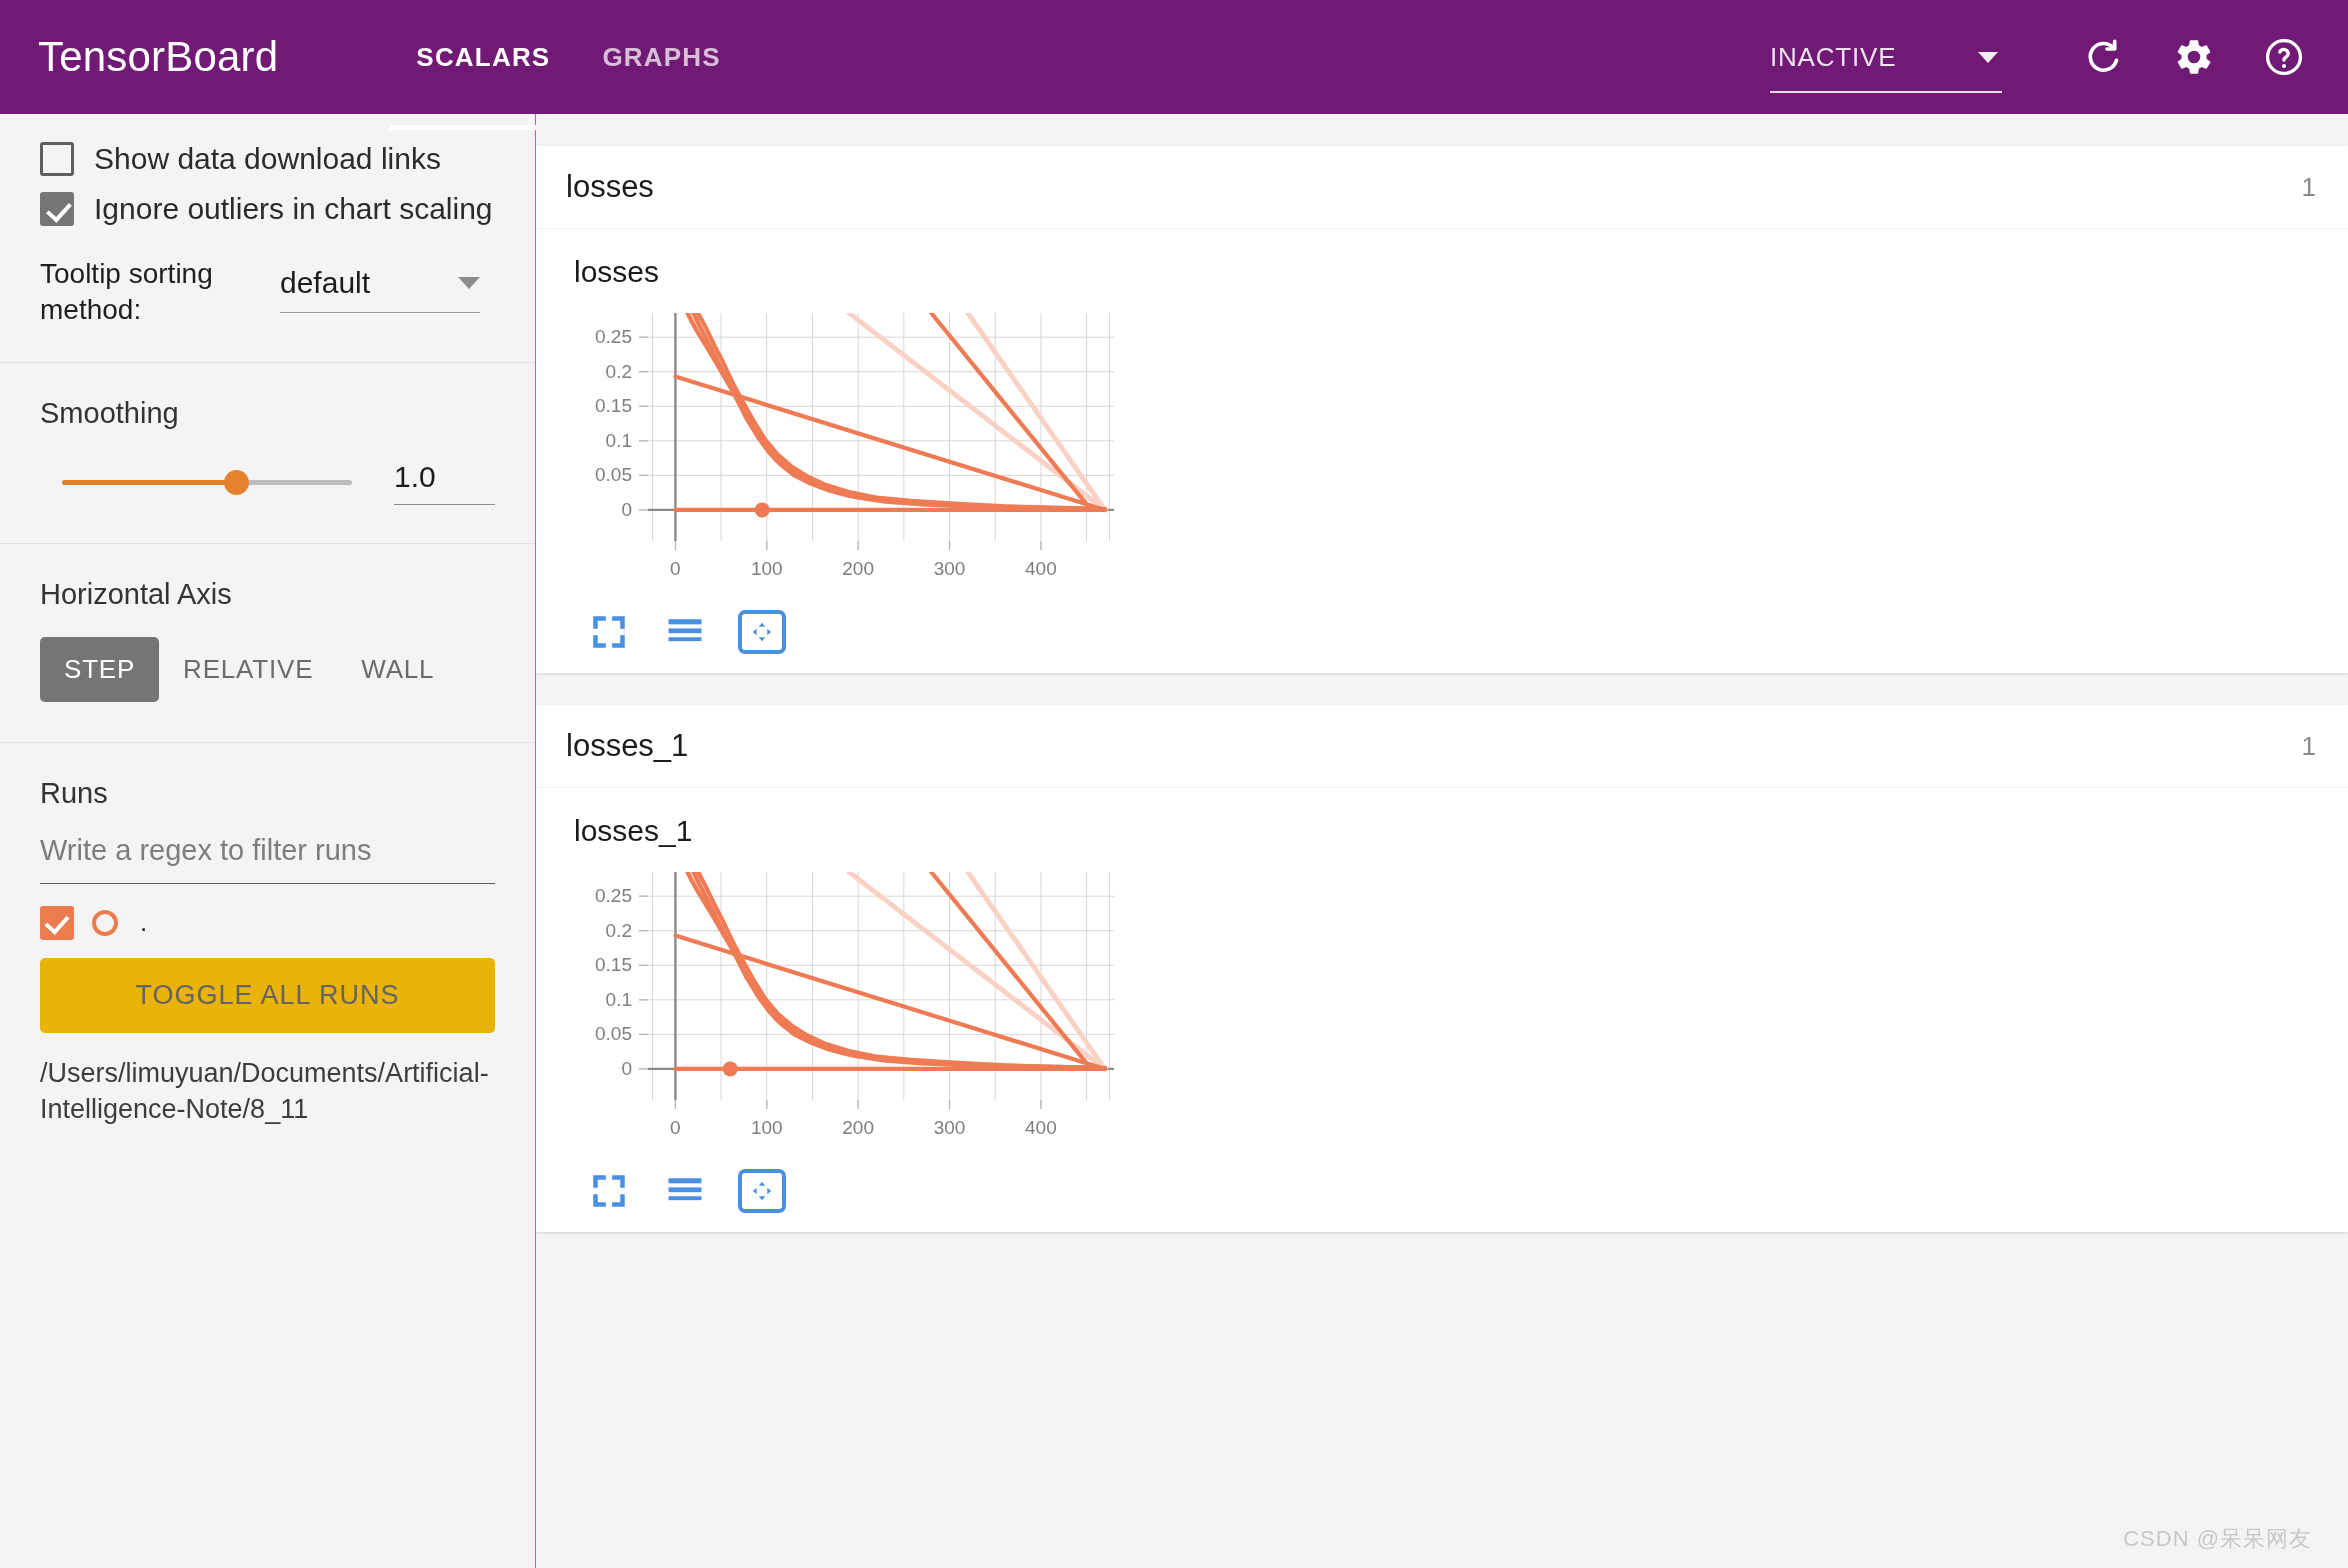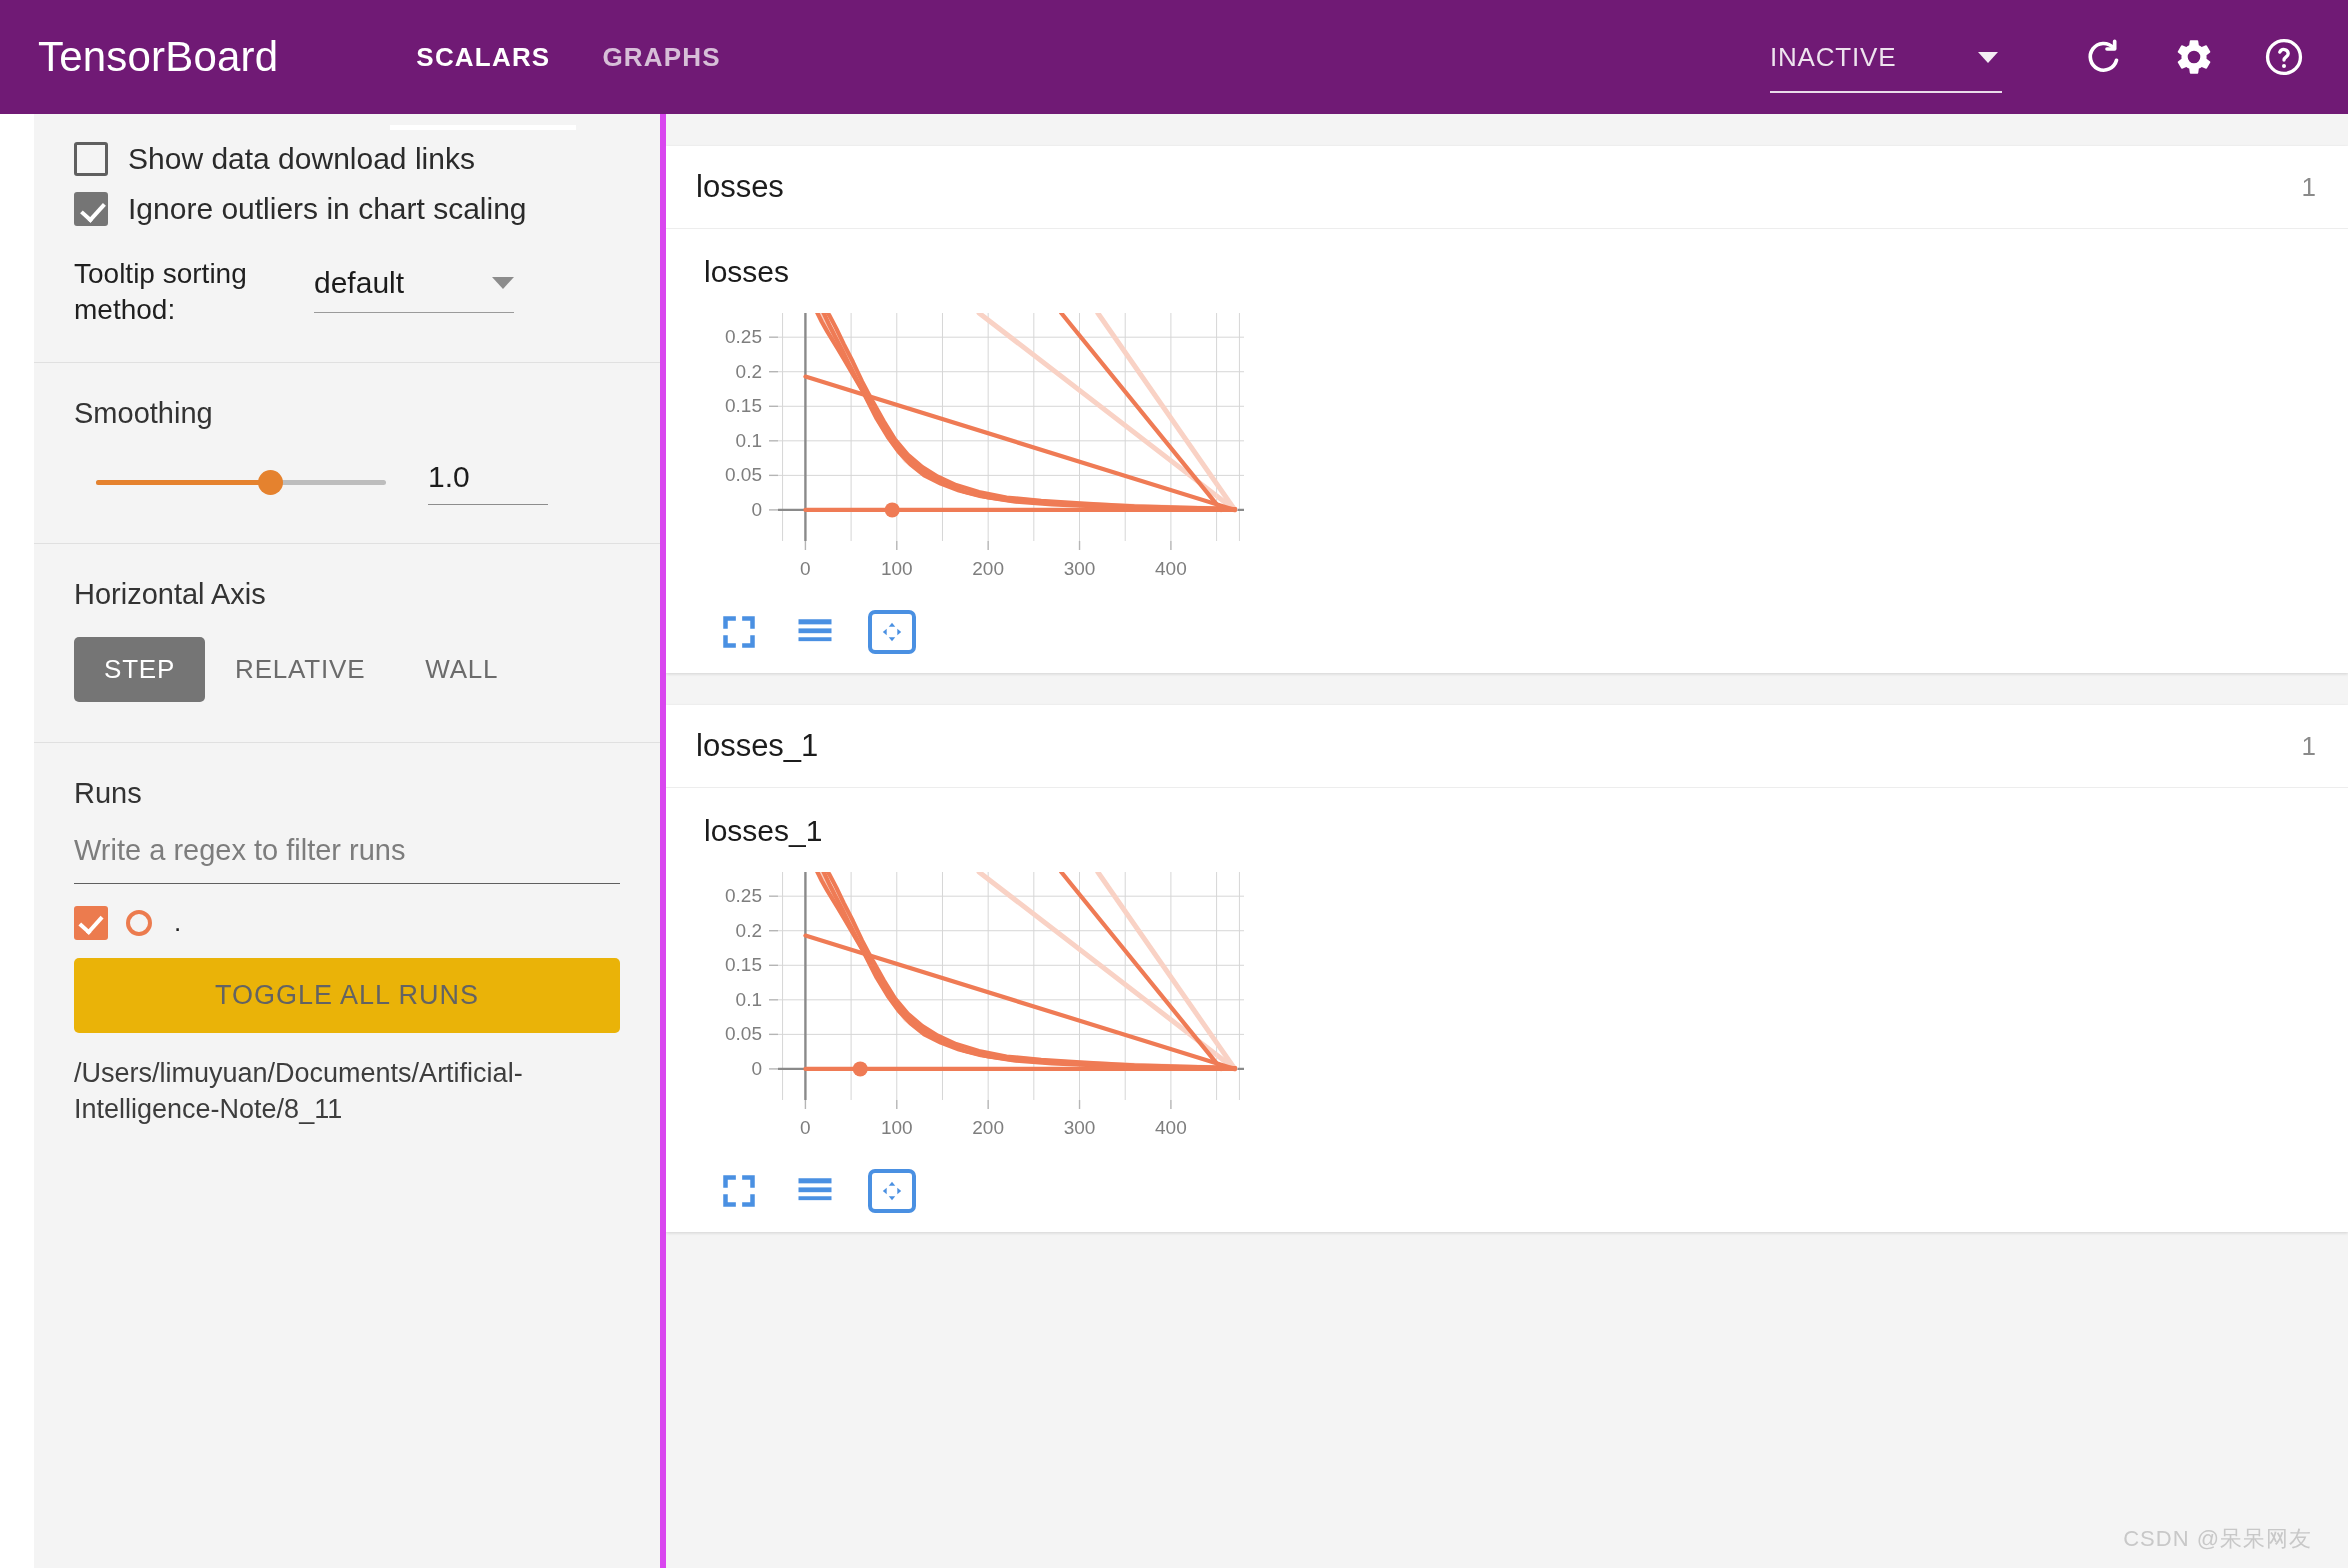--- a/index.html
+++ b/index.html
@@ -103,27 +103,26 @@
   }
 
   
   .body-wrap {
     display: flex;
     height: calc(1568px - 114px);
   }
 
   
   .sidebar {
-    width: 632px;
+    width: 536px;
     background: #F4F4F4;
     box-sizing: border-box;
-    border-right: 6px solid #d946ef;
+    border-right: 1px solid #d946ef;
     flex: none;
     overflow: hidden;
-    margin-left: 34px;
   }
   .sb-section {
     padding: 0 40px;
     border-bottom: 1px solid #E0E0E0;
   }
   .sb-section.no-border { border-bottom: none; }
 
   .cb-row {
     display: flex;
     align-items: center;
@@ -250,21 +249,21 @@
 
   .axis-btns {
     display: flex;
     align-items: center;
     padding: 26px 0 40px 0;
   }
   .axis-btn {
     font-size: 26px;
     letter-spacing: .8px;
     color: #6b6b6b;
-    padding: 17px 30px;
+    padding: 17px 24px;
     border-radius: 5px;
     cursor: pointer;
     user-select: none;
   }
   .axis-btn.active {
     background: #757575;
     color: #ffffff;
   }
 
   .runs-input {

